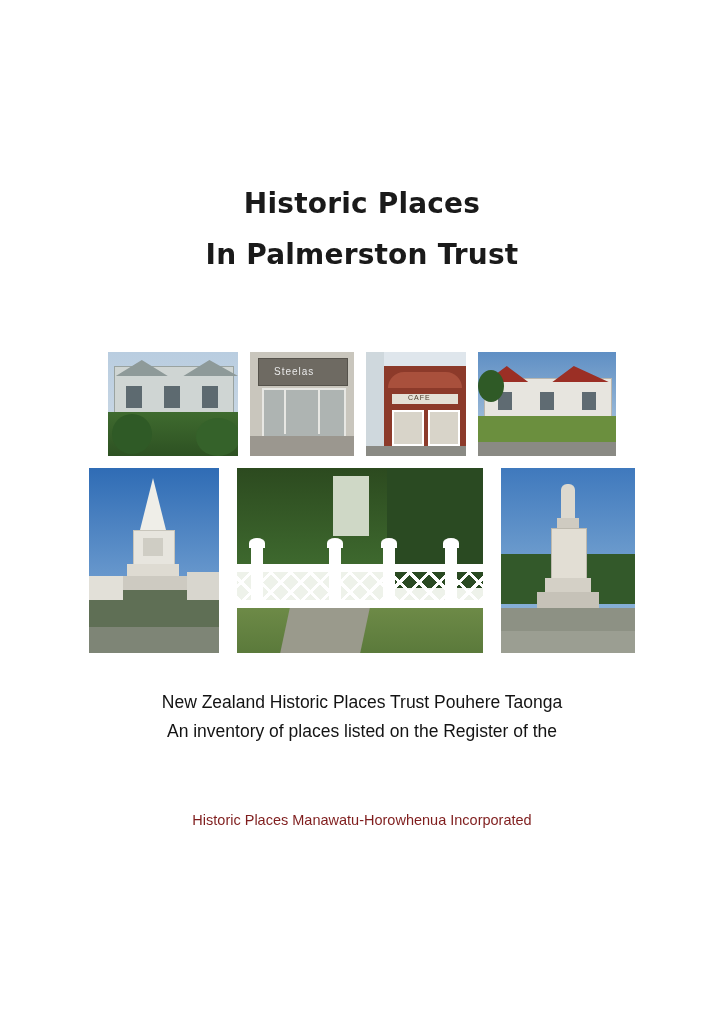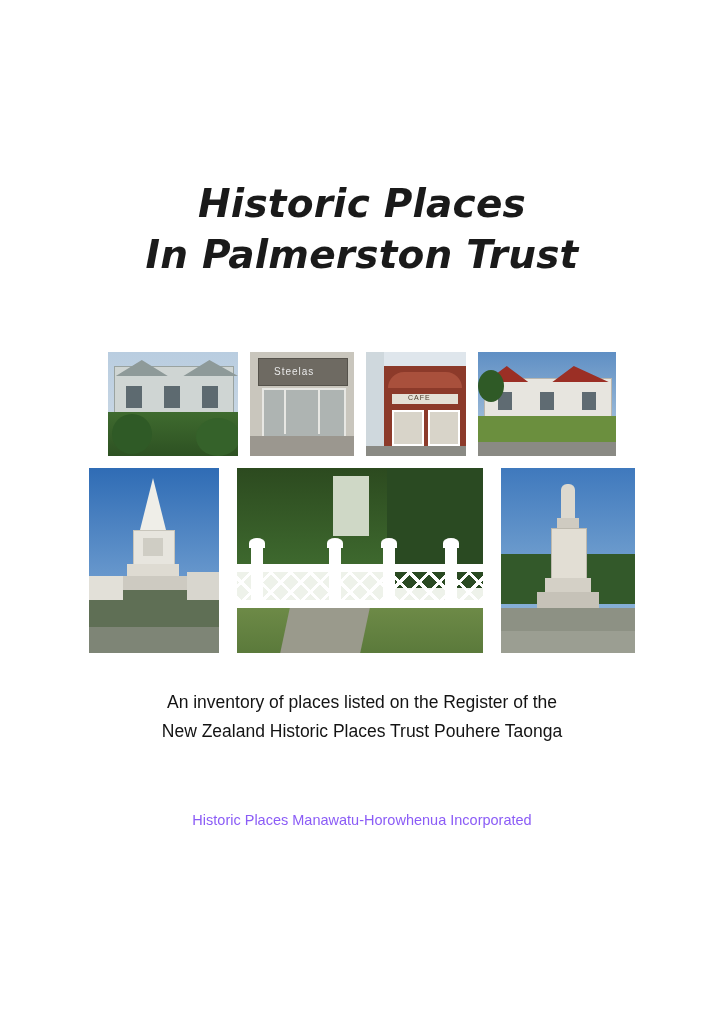--- a/index.html
+++ b/index.html
@@ -21,26 +21,25 @@
   
   .title-block {
     position: absolute;
     top: 178px;
     left: 0;
     width: 724px;
     text-align: center;
   }
   .title-line {
     font-family: "DejaVu Sans", sans-serif;
-    font-size: 39px;
+    font-size: 28px;
     font-weight: bold;
     letter-spacing: 0.2px;
     line-height: 51px;
     color: #1a1a1a;
-    font-style: italic;
   }
 
   
   .photo-grid {
     position: absolute;
     top: 352px;
     left: 0;
     width: 724px;
   }
   .photo-row {
@@ -85,21 +84,21 @@
     line-height: 29px;
     color: #131313;
   }
   .org-line {
     position: absolute;
     top: 812px;
     left: 0;
     width: 724px;
     text-align: center;
     font-size: 14.5px;
-    color: #8b5cf6;
+    color: #7f1d1d;
   }
   .year-line {
     position: absolute;
     top: 858px;
     left: 0;
     width: 724px;
     text-align: center;
     font-size: 18px;
     color: #131313;
   }
@@ -211,19 +210,19 @@
         <div class="bld" style="left:50px;top:60px;width:34px;height:50px;background:#e2ded4;border:1px solid #bdb9ae;"></div>
         <div class="bld" style="left:44px;top:110px;width:46px;height:14px;background:#d4d0c6;"></div>
         <div class="bld" style="left:36px;top:124px;width:62px;height:16px;background:#c6c2b8;"></div>
         <div class="ground" style="height:45px;background:#8d9184;"></div>
         <div class="cap" style="left:0;bottom:0;width:134px;height:22px;background:#9b9e92;"></div>
       </div>
     </div>
   </div>
 
   <div class="caption-block">
+    <div class="caption-line">New Zealand Historic Places Trust Pouhere Taonga</div>
     <div class="caption-line">An inventory of places listed on the Register of the</div>
-    <div class="caption-line">New Zealand Historic Places Trust Pouhere Taonga</div>
   </div>
 
   <div class="org-line">Historic Places Manawatu-Horowhenua Incorporated</div>
 
 </div>
 
 </body></html>

